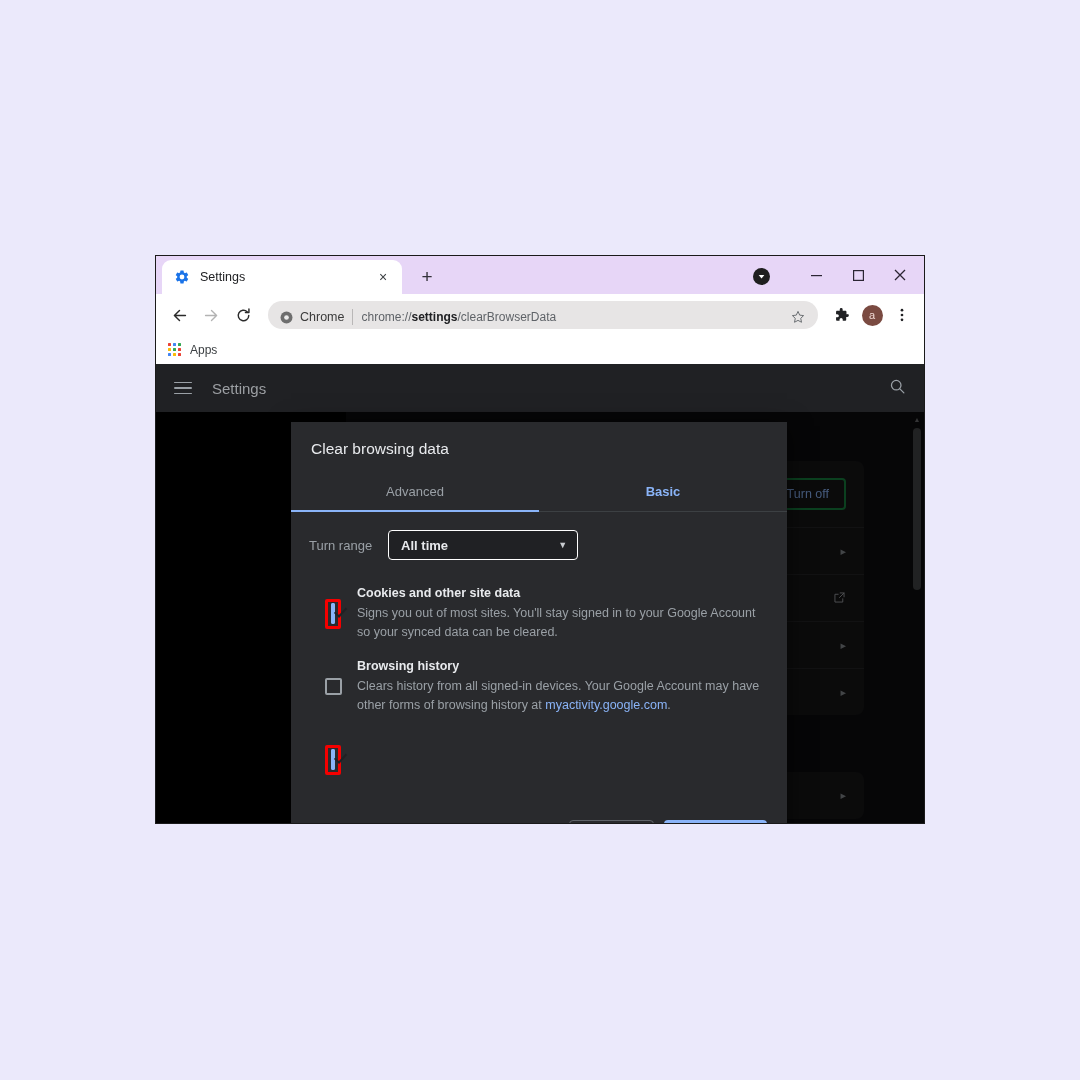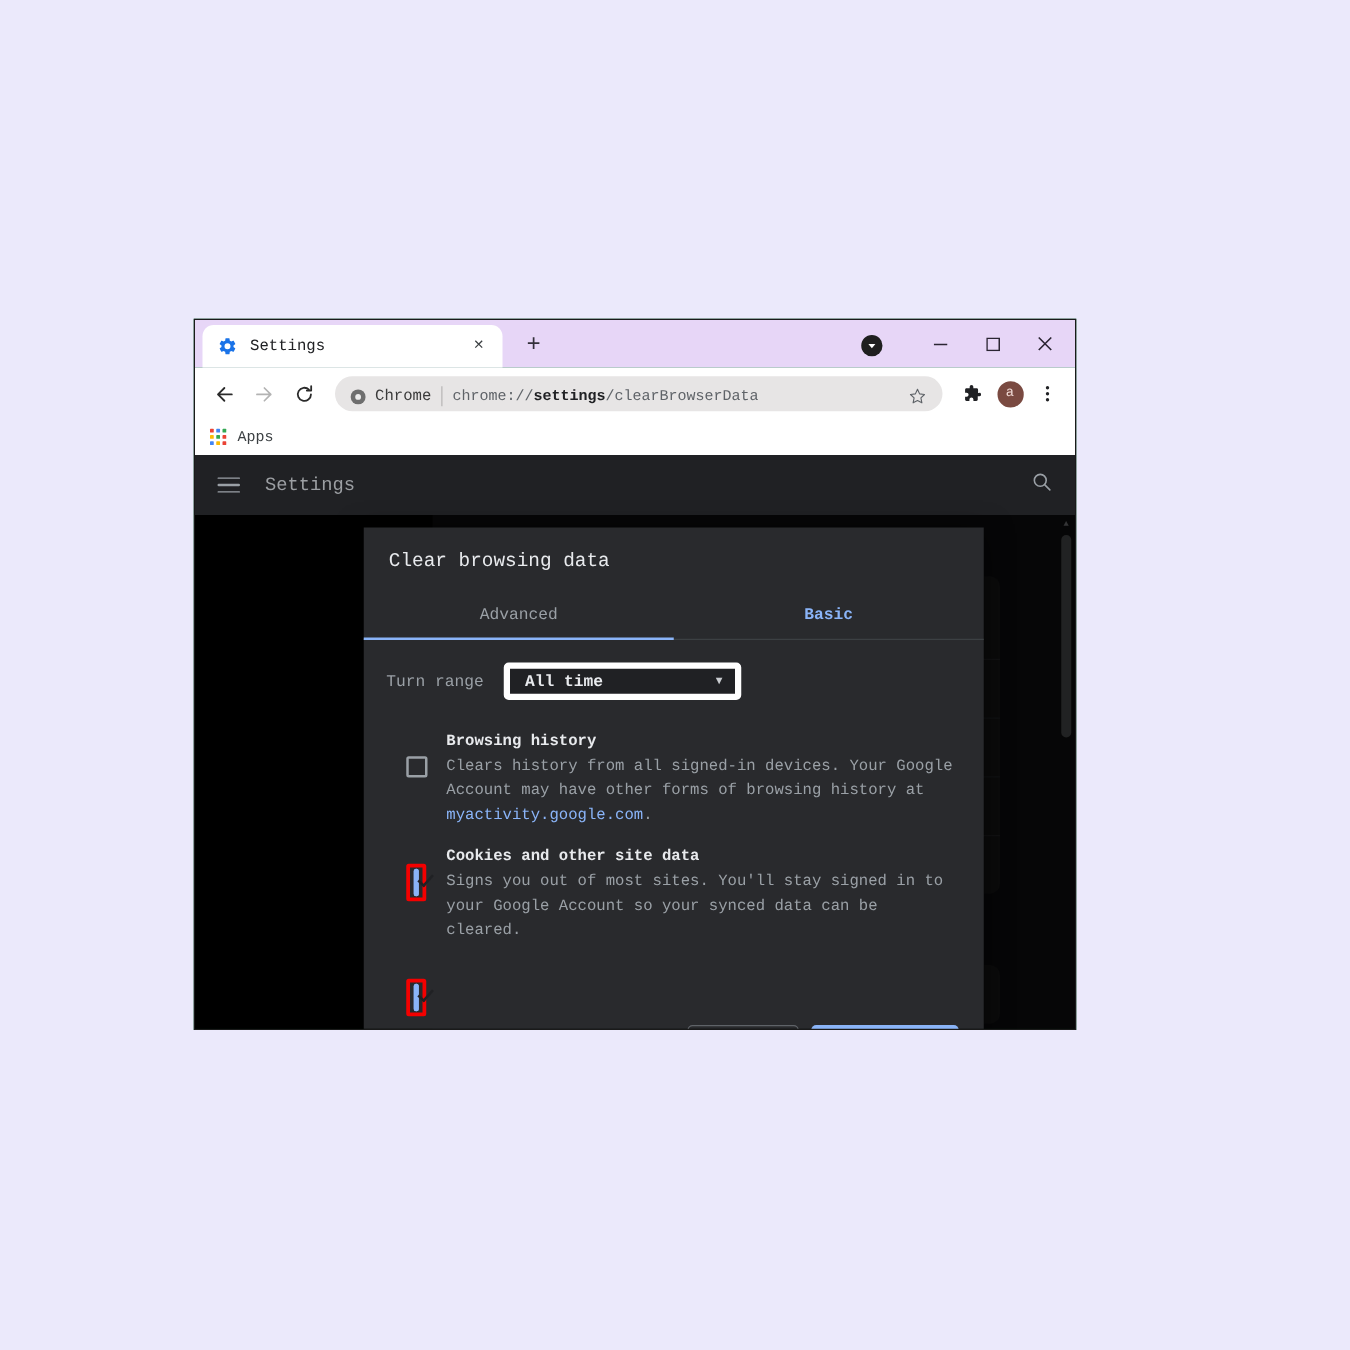--- a/index.html
+++ b/index.html
@@ -7,25 +7,24 @@
     width: 1080px; height: 1080px;
     background: #ebe9fb;
     font-family: "Liberation Sans", sans-serif;
     overflow: hidden;
   }
 
   
   #browser-window {
     position: absolute;
     left: 155px; top: 255px;
-    width: 706px; height: 569px;
-    background: #15803d;
+    width: 770px; height: 569px;
+    background: #fca5a5;
     border: 1px solid #1a1a1a;
     overflow: hidden;
-    font-family: Liberation Mono, monospace;
   }
 
   
   #tabstrip {
     position: relative;
     height: 38px;
     background: #e7d6f7;
     display: flex;
     align-items: flex-end;
   }
@@ -258,21 +257,21 @@
   #dialog-tabs-underline { position: absolute; bottom: 0; left: 0; width: 100%; height: 1px; background: #3c4043; }
   #dialog-tabs-indicator { position: absolute; bottom: 0; left: 0; width: 50%; height: 2px; background: #8ab4f8; }
 
   #dialog-body { flex: 1; padding: 18px 18px 0 18px; overflow: hidden; }
 
   #time-range-row { display: flex; align-items: center; gap: 16px; margin-bottom: 22px; }
   #time-range-label { font-size: 13px; color: #9aa0a6; }
   #time-range-select {
     width: 190px; height: 30px;
     background: #202124;
-    border: 5px solid #ffffff;
+    border: 1px solid #ffffff;
     border-radius: 4px;
     display: flex; align-items: center;
     padding: 0 10px 0 12px;
     color: #e8eaed; font-size: 13px;
   }
   #time-range-value { flex: 1; font-weight: 600; }
 
   .option-row { display: flex; align-items: flex-start; padding: 4px 0 12px 0; position: relative; }
   .checkbox-cell { flex: 0 0 48px; display: flex; justify-content: center; padding-top: 19px; }
   .checkbox-cell.highlight { padding-top: 13px; }
@@ -539,47 +538,47 @@
 
           <div id="time-range-row">
             <span id="time-range-label">Turn range</span>
             <div id="time-range-select">
               <span id="time-range-value">All time</span>
               <span style="font-size:9px;color:#c9ccd0">▼</span>
             </div>
           </div>
 
           <div class="option-row">
+            <div class="checkbox-cell highlight">
+              <span class="red-highlight">
+                <span class="checkbox checked"></span>
+              </span>
+            </div>
+            <div class="option-text">
+              <div class="option-title">Cookies and other site data</div>
+              <div class="option-desc">Signs you out of most sites. You'll stay signed in to your Google Account so your synced data can be cleared.</div>
+            </div>
+          </div>
+
+          <div class="option-row">
             <div class="checkbox-cell">
               <span class="checkbox"></span>
             </div>
             <div class="option-text">
               <div class="option-title">Browsing history</div>
               <div class="option-desc"><span>Clears history from all signed-in devices. Your Google Account may have other forms of browsing history at </span><a href="#">myactivity.google.com</a><span>.</span></div>
             </div>
           </div>
 
           <div class="option-row">
             <div class="checkbox-cell highlight">
               <span class="red-highlight">
                 <span class="checkbox checked"></span>
               </span>
             </div>
-            <div class="option-text">
-              <div class="option-title">Cookies and other site data</div>
-              <div class="option-desc">Signs you out of most sites. You'll stay signed in to your Google Account so your synced data can be cleared.</div>
-            </div>
-          </div>
-
-          <div class="option-row">
-            <div class="checkbox-cell highlight">
-              <span class="red-highlight">
-                <span class="checkbox checked"></span>
-              </span>
-            </div>
           </div>
 
         </div>
 
         <div id="dialog-footer">
           <button id="cancel-button">Cancel</button>
           <button id="clear-data-button">Clear data</button>
         </div>
       </div>
 

